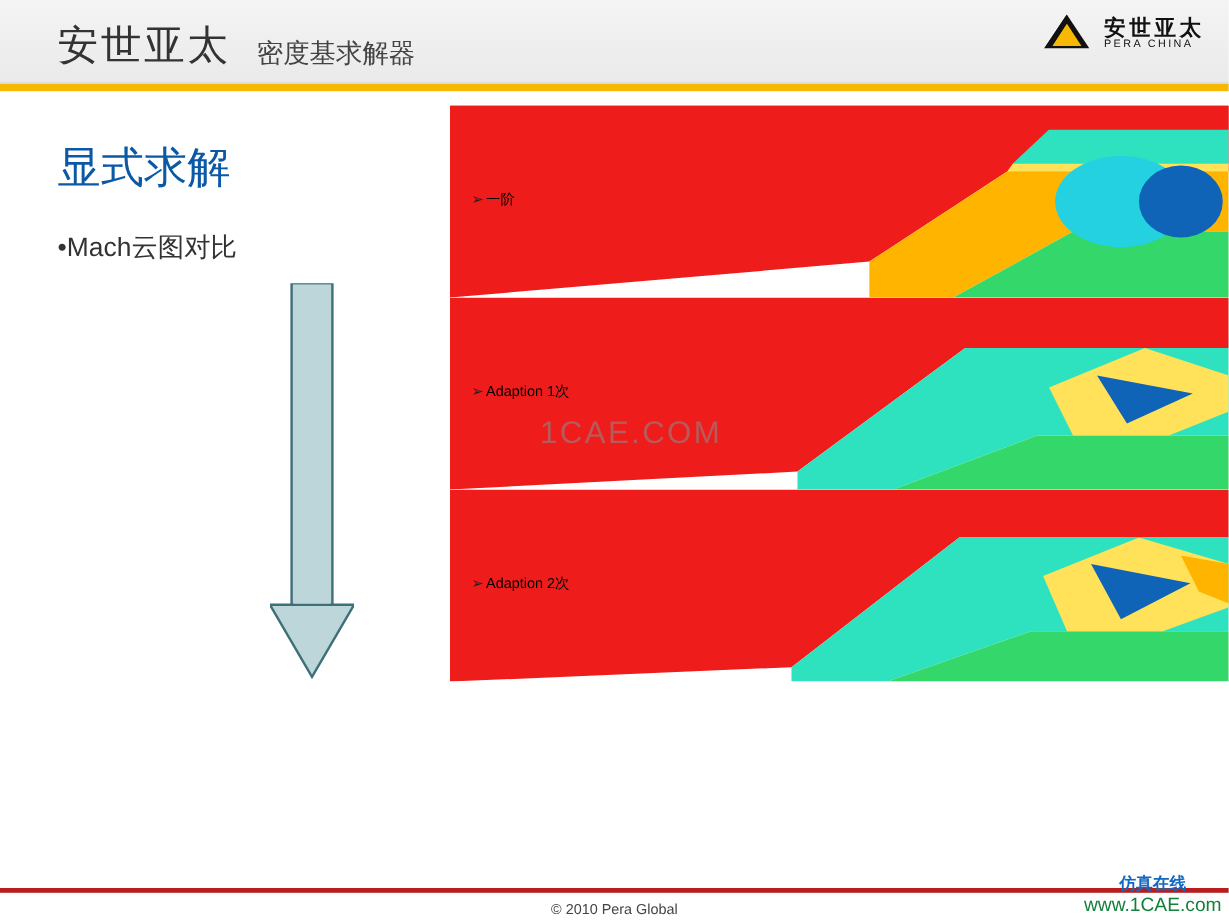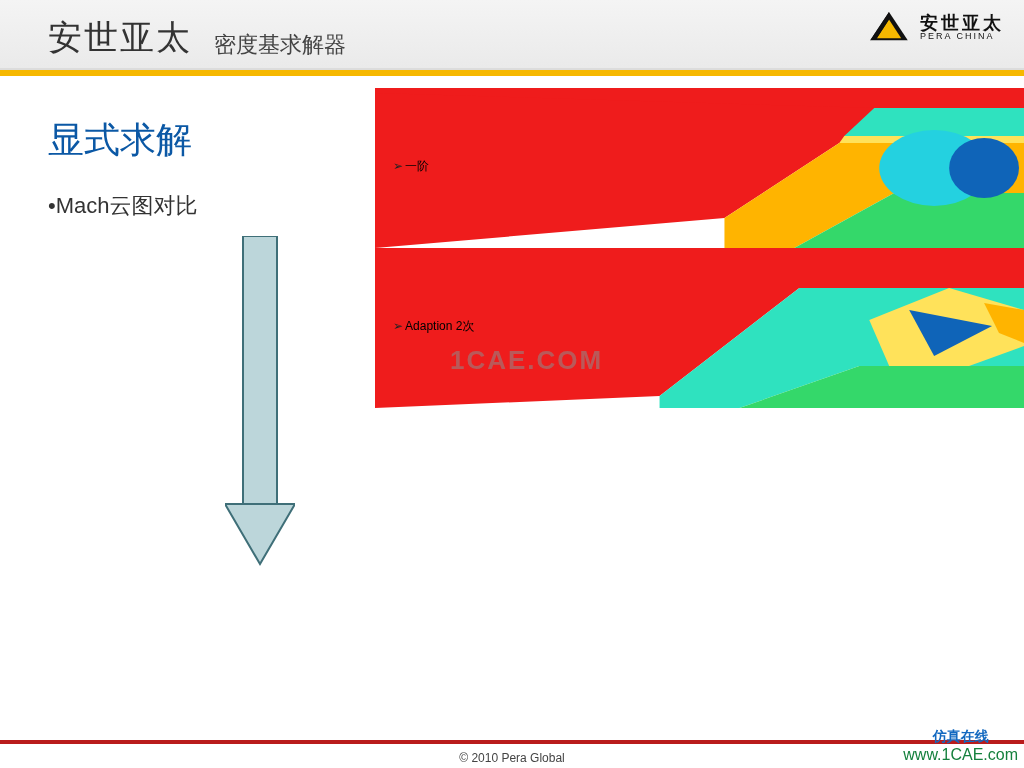--- a/index.html
+++ b/index.html
@@ -17,21 +17,21 @@
   .content { position: absolute; left: 0; top: 76px; right: 0; bottom: 30px; }
   .left-pane { position: absolute; left: 48px; top: 40px; width: 300px; }
   .h2 { font-size: 36px; color: #0b58a5; font-weight: 400; margin-bottom: 26px; }
   .bullet { font-size: 22px; color: #333; }
   .arrow-down { position: absolute; left: 225px; top: 160px; }
   .sim-area { position: absolute; left: 375px; top: 12px; right: 0; bottom: 10px; }
   .row { position: relative; height: 25%; width: 100%; }
   .row svg { display: block; width: 100%; height: 100%; }
   .row-label { position: absolute; left: 18px; top: 50%; transform: translateY(-10px); font-size: 12px; color: #000; z-index: 2; }
   .bullet-mark { font-family: Arial; color: #222; margin-right: 2px; }
-  .watermark { position: absolute; left: 450px; top: 345px; font-size: 26px; letter-spacing: 2px; color: rgba(140,140,140,0.55); font-weight: 700; z-index: 5; text-align: right; }
+  .watermark { position: absolute; left: 450px; top: 345px; font-size: 26px; letter-spacing: 2px; color: rgba(140,140,140,0.55); font-weight: 400; z-index: 5; text-align: right; }
   .footer { position: absolute; left: 0; right: 0; bottom: 0; height: 28px; border-top: 4px solid #b91c1c; text-align: center; font-size: 12px; color: #444; line-height: 28px; background: #fff; }
   .corner { position: absolute; right: 6px; bottom: 4px; text-align: center; line-height: 1.2; z-index: 6; }
   .corner .c1 { font-size: 14px; color: #1369c0; font-weight: 600; }
   .corner .c2 { font-size: 16px; color: #15803d; }
 </style>
 </head>
 <body>
 
 <div class="slide">
   <div class="header">
@@ -74,20 +74,31 @@
           <polygon points="465,55 650,55 650,48 470,48" fill="#ffe25a"></polygon>
           <polygon points="420,160 520,105 650,105 650,160" fill="#34d86a"></polygon>
           <polygon points="470,48 650,48 650,20 500,20" fill="#2fe2bf"></polygon>
           <polygon points="500,20 650,20 650,0 0,0 0,5" fill="#ef1c1c"></polygon>
           <ellipse cx="560" cy="80" rx="55" ry="38" fill="#24d1e0"></ellipse>
           <ellipse cx="610" cy="80" rx="35" ry="30" fill="#0f64b8"></ellipse>
         </svg>
       </div>
 
 
+      <div class="row">
+        <div class="row-label"><span class="bullet-mark">➢</span><span>Adaption 1次</span></div>
+        <svg viewBox="0 0 650 160" preserveAspectRatio="none">
+          <rect width="650" height="160" fill="#ffffff"></rect>
+          <polygon points="0,0 650,0 650,42 430,42 290,145 0,160" fill="#ef1c1c"></polygon>
+          <polygon points="290,145 430,42 650,42 650,115 490,115 370,160 290,160" fill="#2fe2bf"></polygon>
+          <polygon points="490,115 650,115 650,160 370,160" fill="#34d86a"></polygon>
+          <polygon points="500,75 580,42 650,65 650,95 600,115 520,115" fill="#ffe25a"></polygon>
+          <polygon points="540,65 620,80 565,105" fill="#0f64b8"></polygon>
+        </svg>
+      </div>
 
       <div class="row">
         <div class="row-label"><span class="bullet-mark">➢</span><span>Adaption 2次</span></div>
         <svg viewBox="0 0 650 160" preserveAspectRatio="none">
           <rect width="650" height="160" fill="#ffffff"></rect>
           <polygon points="0,0 650,0 650,40 425,40 285,148 0,160" fill="#ef1c1c"></polygon>
           <polygon points="285,148 425,40 650,40 650,118 485,118 365,160 285,160" fill="#2fe2bf"></polygon>
           <polygon points="485,118 650,118 650,160 365,160" fill="#34d86a"></polygon>
           <polygon points="495,72 575,40 650,62 650,98 595,118 515,118" fill="#ffe25a"></polygon>
           <polygon points="535,62 618,78 560,108" fill="#0f64b8"></polygon>

